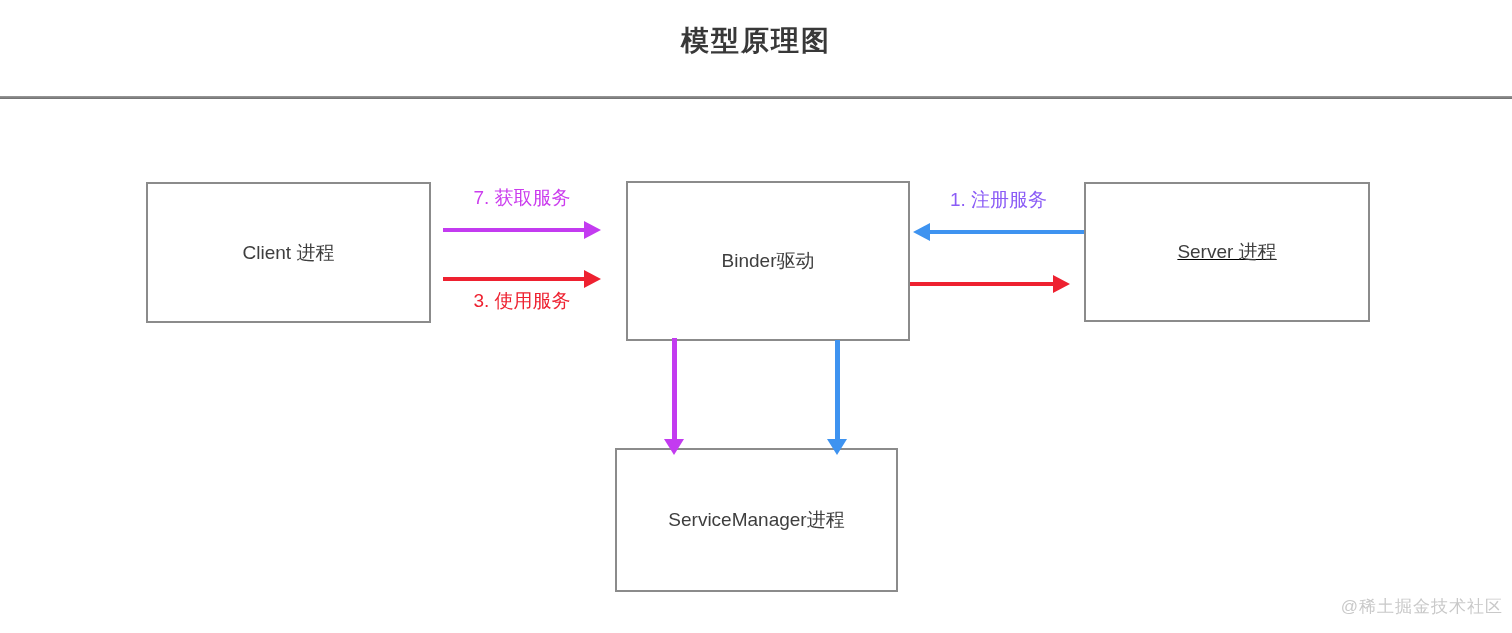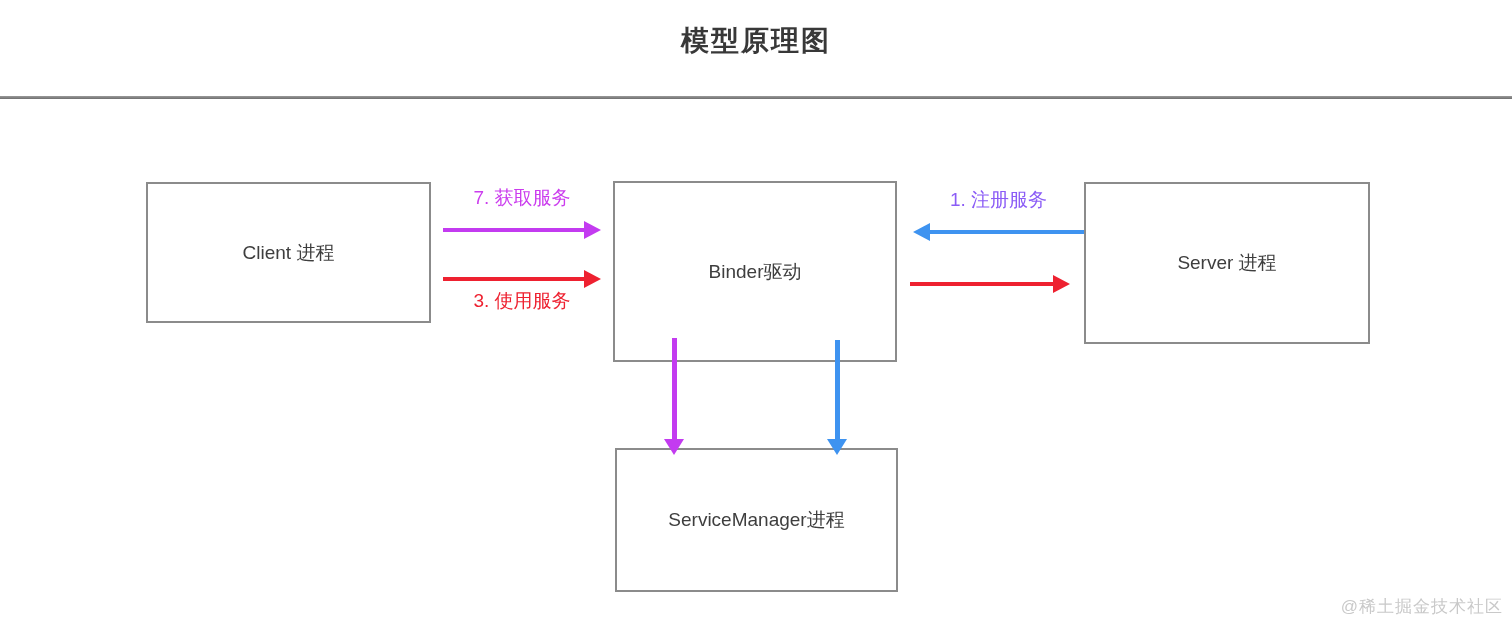--- a/index.html
+++ b/index.html
@@ -40,22 +40,22 @@
     display: flex;
     align-items: center;
     justify-content: center;
   }
   .node-label {
     font-size: 19px;
     color: #3e3e3e;
   }
 
   .node-client          { left: 146px;  top: 182px; width: 285px; height: 141px; }
-  .node-binder          { left: 613px;  top: 181px; width: 284px; height: 181px; }
-  .node-server          { left: 1084px; top: 182px; width: 286px; height: 162px; }
+  .node-binder          { left: 626px;  top: 181px; width: 284px; height: 160px; }
+  .node-server          { left: 1084px; top: 182px; width: 286px; height: 140px; text-decoration: underline; }
   .node-service-manager { left: 615px;  top: 448px; width: 283px; height: 144px; }
 
   
   .arrow { position: absolute; display: flex; }
   .arrow.h { flex-direction: row; align-items: center; height: 18px; }
   .arrow.v { flex-direction: column; align-items: center; width: 20px; }
 
   .shaft-h { flex: 1 1 auto; height: 4px; }
   .shaft-v { flex: 1 1 auto; width: 5px; }
 

